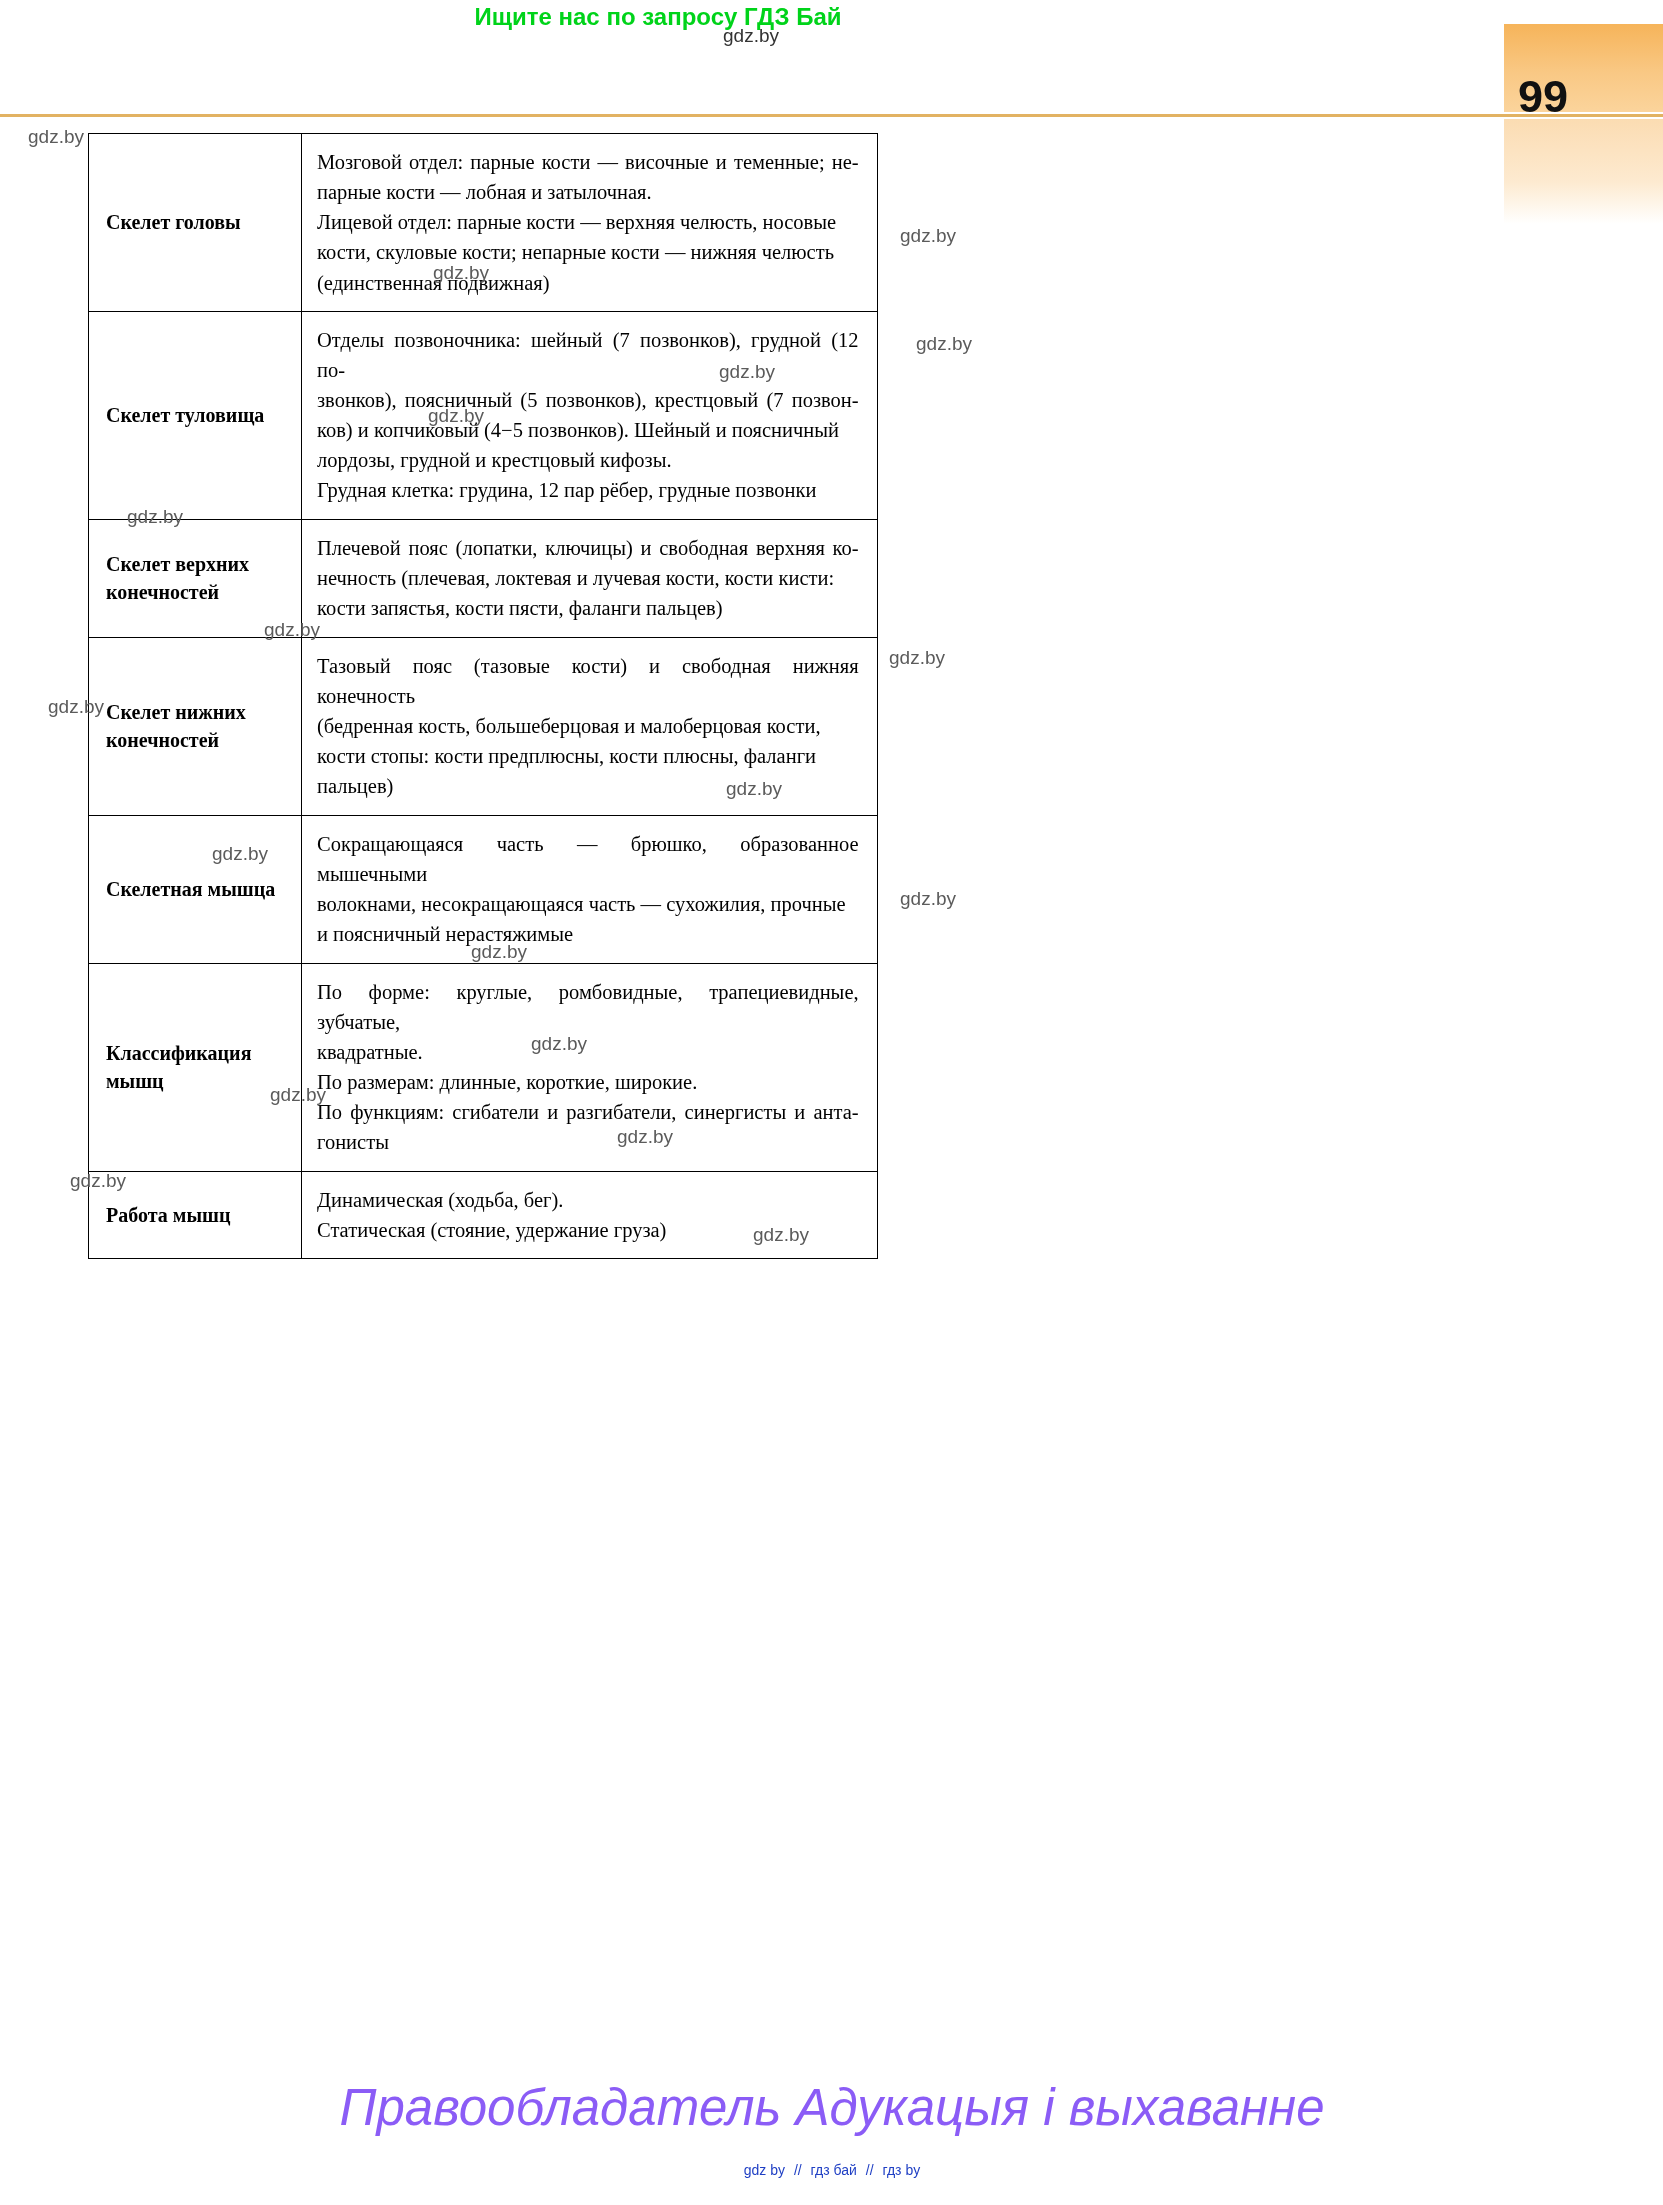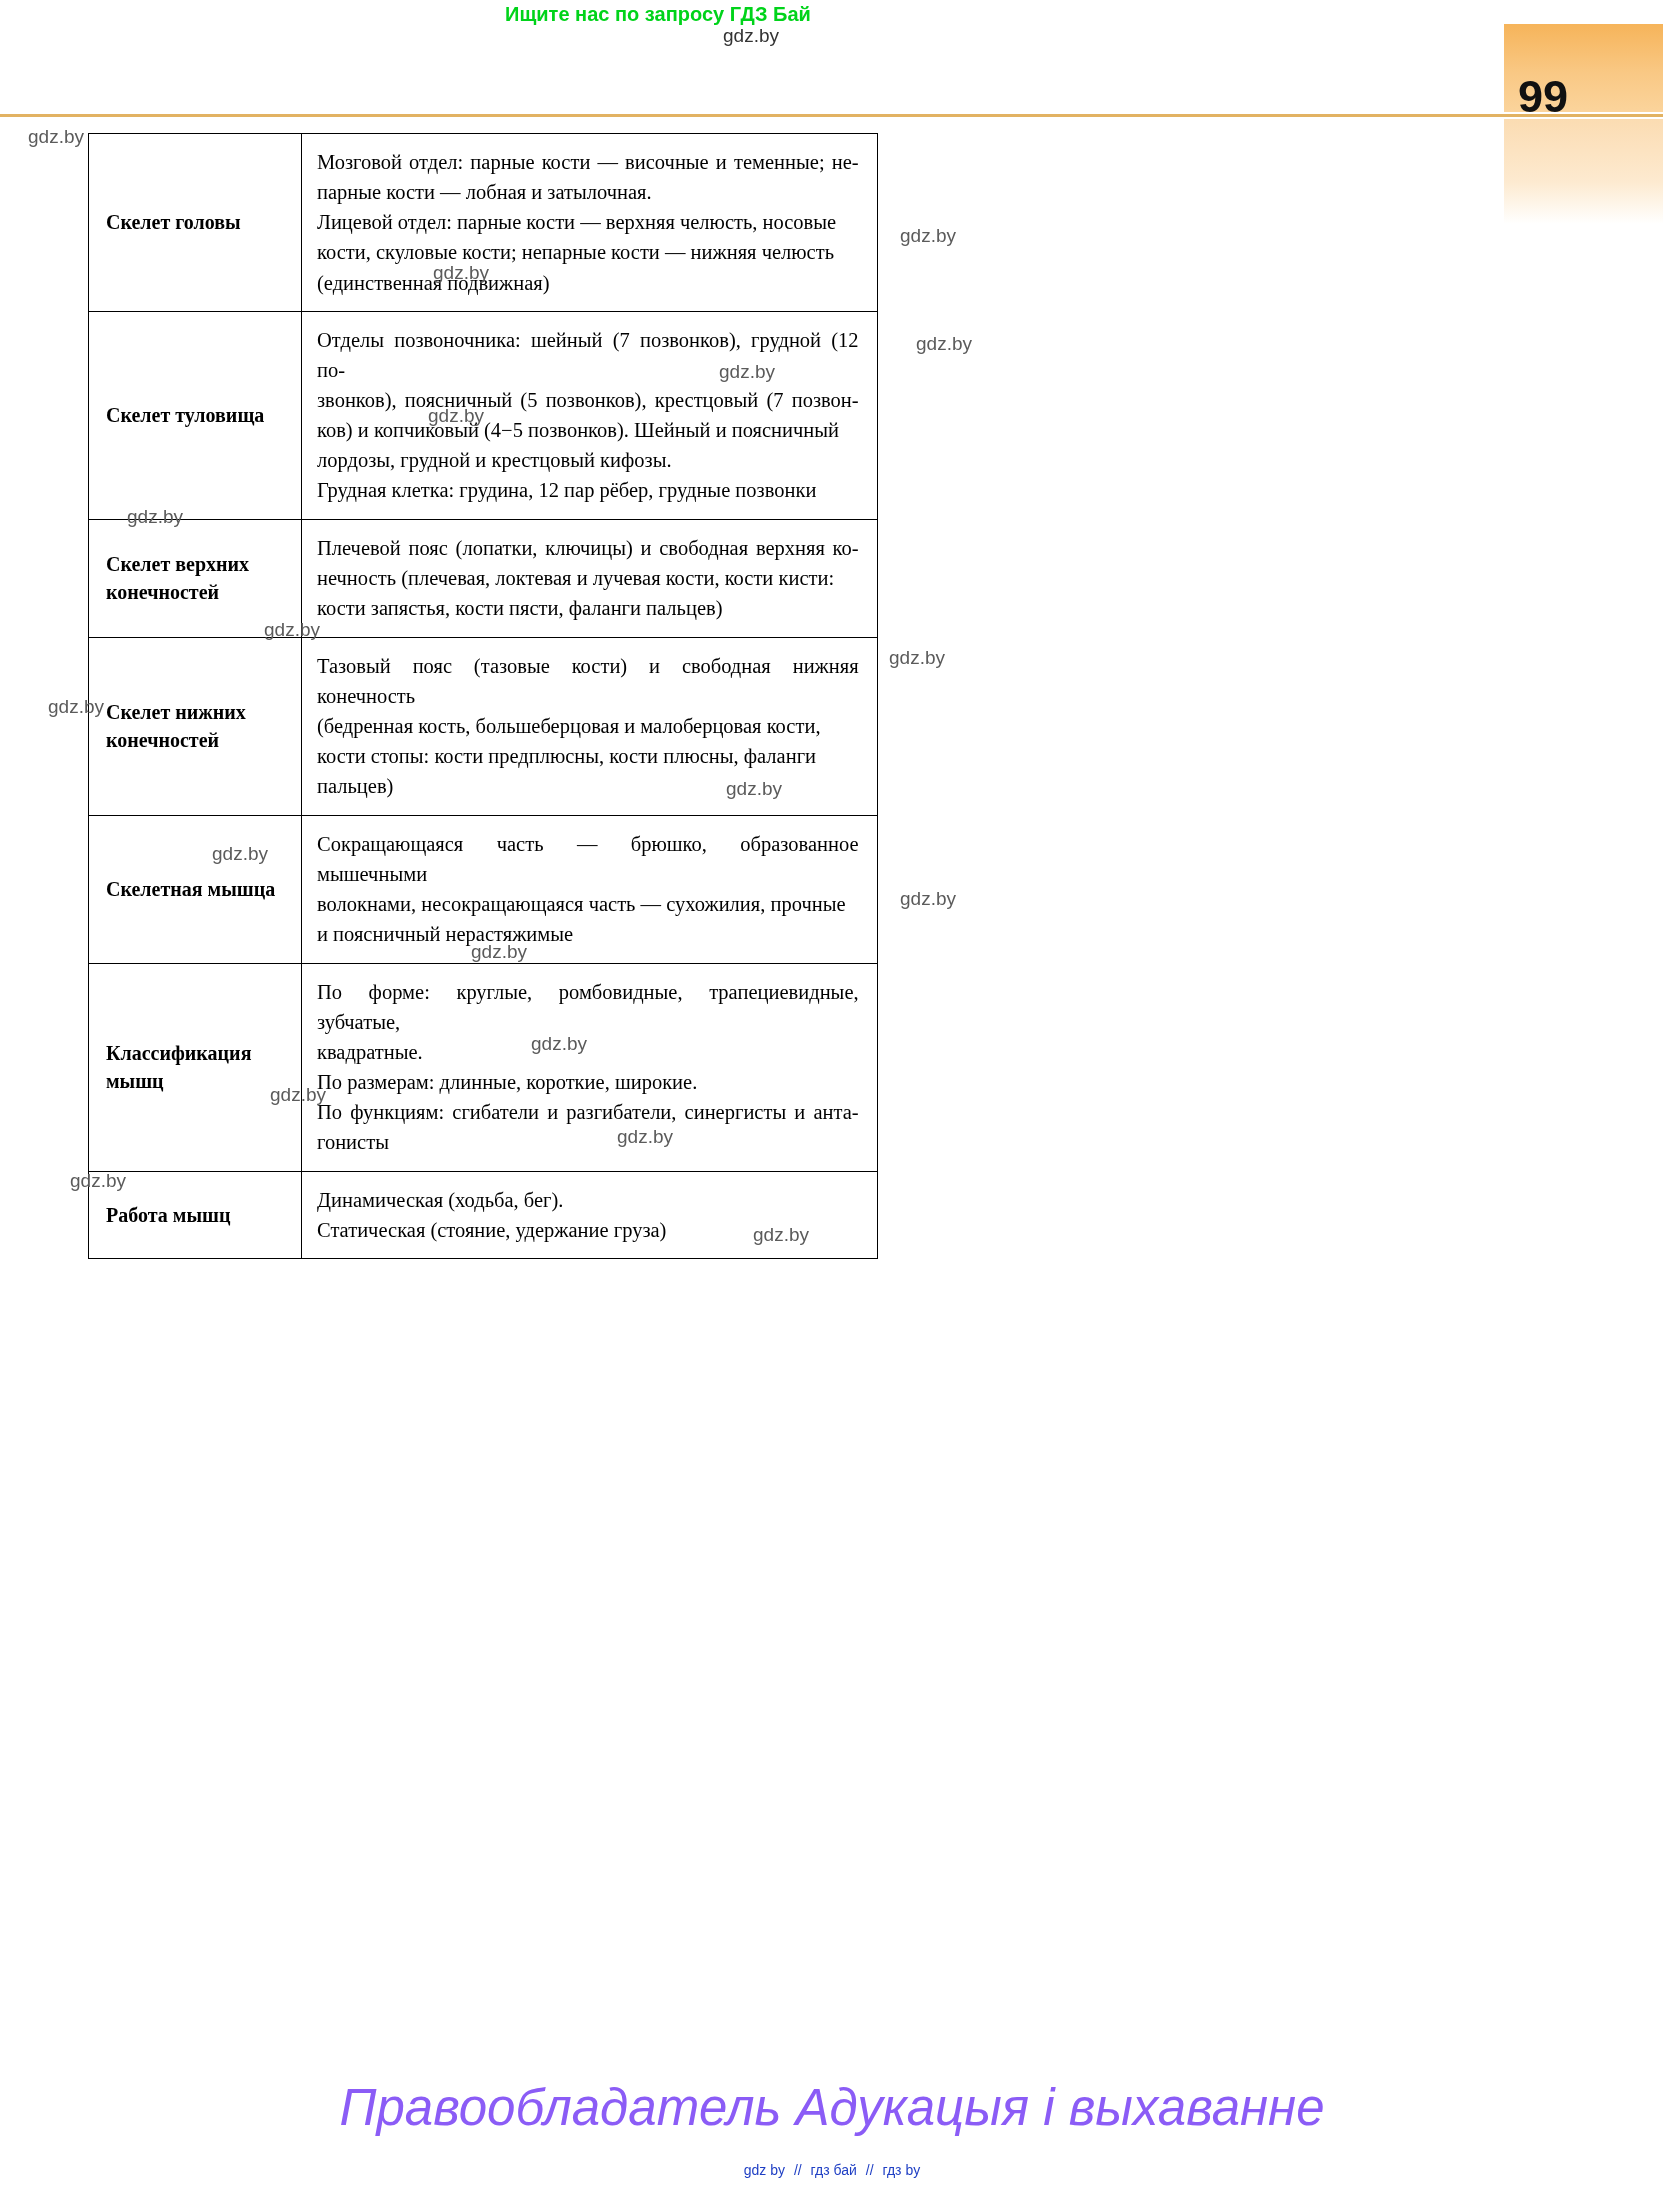--- a/index.html
+++ b/index.html
@@ -18,21 +18,21 @@
 
   
   .promo-text {
     position: absolute;
     top: 3.4px;
     left: 0;
     width: 1316px;
     text-align: center;
     color: #00d31a;
     font-family: "Liberation Sans", sans-serif;
-    font-size: 20px;
+    font-size: 24px;
     font-weight: bold;
     letter-spacing: 0px;
     white-space: nowrap;
   }
 
   
   .orange-top {
     position: absolute;
     left: 1504px;
     top: 23.5px;

